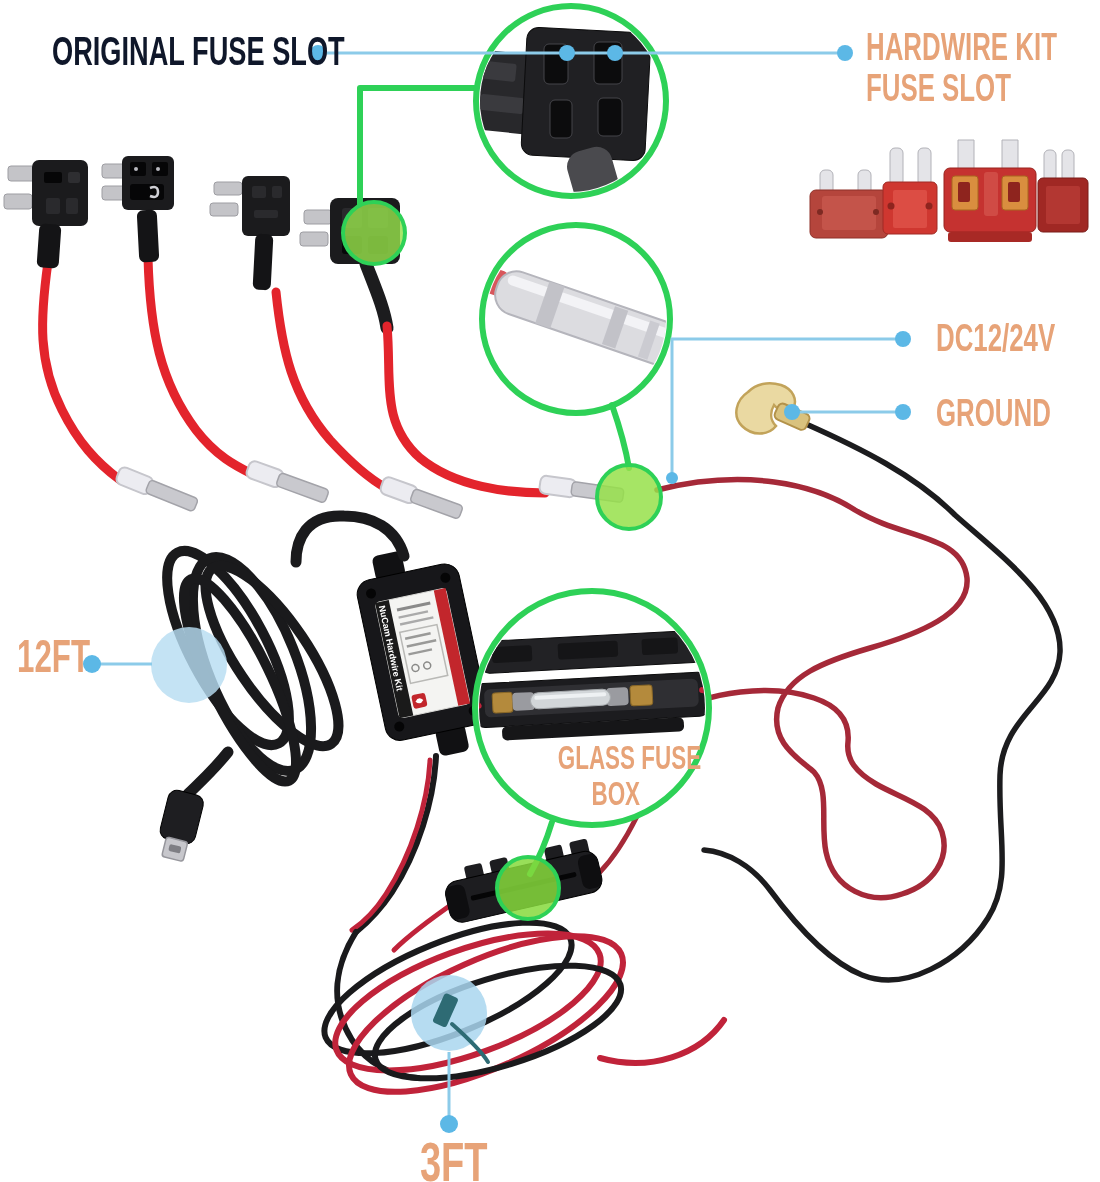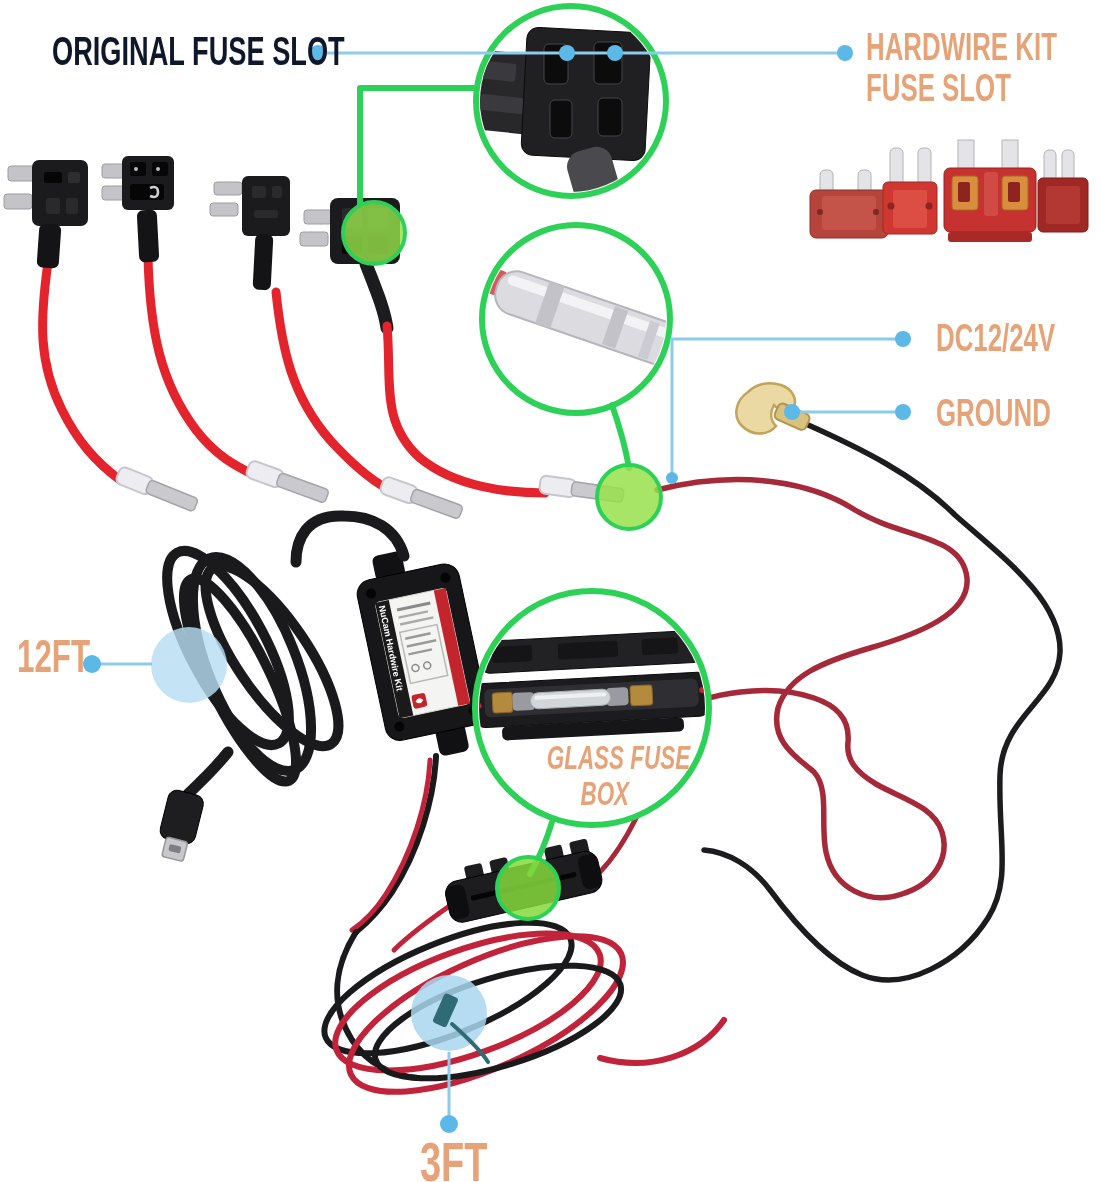--- a/index.html
+++ b/index.html
@@ -322,21 +322,21 @@
 </div>
 
 <div class="lbl orange" style="left:936px;top:318px;font-size:38px;">
   <span class="cond">DC12/24V</span>
 </div>
 
 <div class="lbl orange" style="left:936px;top:393px;font-size:38px;">
   <span class="cond">GROUND</span>
 </div>
 
-<div class="lbl orange" style="left:513px;top:740px;width:184px;text-align:center;font-size:33px;font-style:italic;">
+<div class="lbl orange" style="left:524px;top:740px;width:184px;text-align:center;font-size:33px;">
   <span class="cond-c">GLASS FUSE</span><br>
   <span class="cond-c">BOX</span>
 </div>
 
 <div class="lbl orange" style="left:10px;top:632px;font-size:46px;margin-left:7px;">
   <span class="cond">12FT</span>
 </div>
 
 <div class="lbl orange" style="left:404px;top:1132px;width:92px;text-align:center;font-size:56px;">
   <span class="cond-c">3FT</span>

